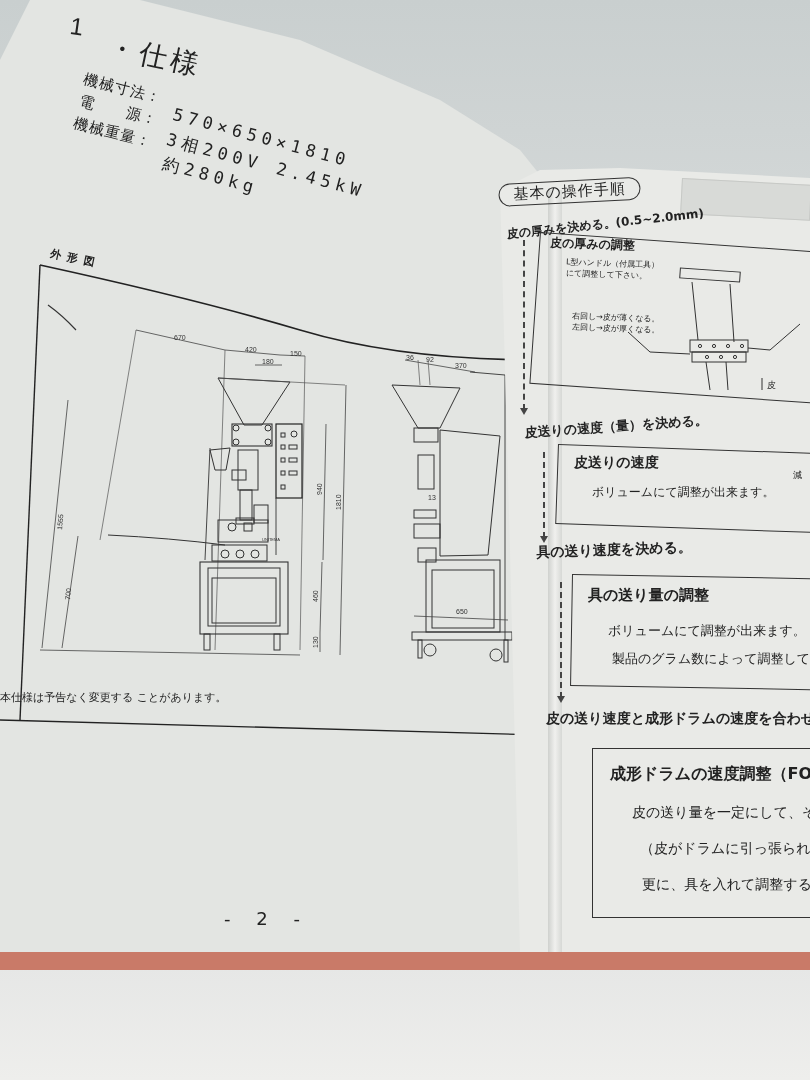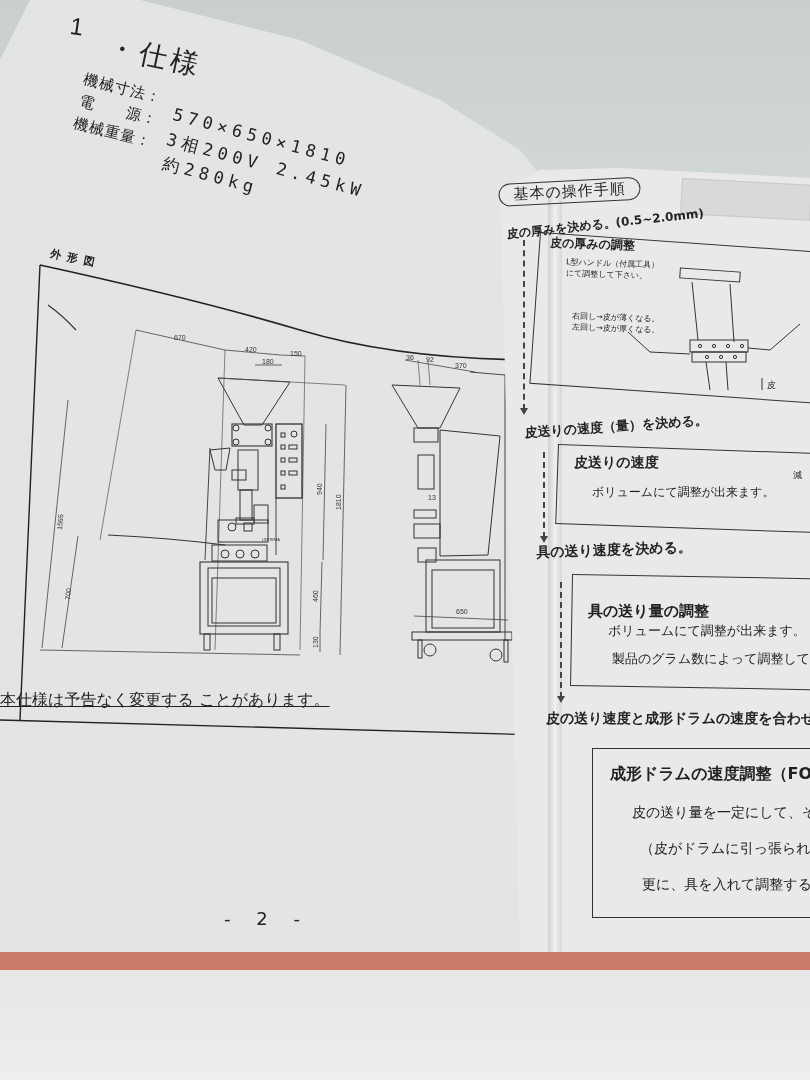--- a/index.html
+++ b/index.html
@@ -35,21 +35,21 @@
     background:linear-gradient(90deg,#cfd1ce,#f0f0ee,#d6d8d5);
   }
   .rot { position:absolute; transform-origin:0 0; white-space:nowrap; }
 
   
   .sec-num { font-size:24px; font-family:"Liberation Sans", sans-serif; }
   .sec-title { font-size:28px; letter-spacing:4px; }
   .spec-label { font-size:15px; letter-spacing:1px; }
   .spec-value { font-size:17px; letter-spacing:5px; font-family:"DejaVu Sans Mono", monospace; }
   .small-label { font-size:11px; font-weight:bold; letter-spacing:6px; }
-  .note { font-size:16px;text-decoration:underline; }
+  .note { font-size:11px; }
   .page-num { font-size:18px; letter-spacing:10px; }
 
   
   .proc-title {
     font-size:15px; border:1.5px solid #333; border-radius:16px; padding:1px 14px;
     letter-spacing:1px;
   }
   .step { font-size:13px; font-weight:bold; }
   .box { position:absolute; border:1.5px solid #333; background:transparent; transform-origin:0 0; }
   .box-title { font-size:14px; font-weight:bold; position:absolute; white-space:nowrap; }
@@ -237,21 +237,21 @@
 <div class="box" style="left:558px;top:444px;width:270px;height:78px;transform:rotate(2deg);"></div>
 <div class="box-title" style="left:574px;top:454px;">皮送りの速度</div>
 <div class="box-text" style="left:592px;top:484px;">ボリュームにて調整が出来ます。</div>
 <div class="tiny" style="left:793px;top:470px;font-size:9px;">減</div>
 
 <div class="dash" style="left:543px;top:452px;height:86px;"></div>
 <div class="arrow-tip" style="left:540px;top:536px;"></div>
 
 <div class="rot step" style="left:536px;top:544px;font-size:14px;transform:rotate(-2deg);">具の送り速度を決める。</div>
 <div class="box" style="left:572px;top:574px;width:250px;height:110px;transform:rotate(1deg);"></div>
-<div class="box-title" style="left:588px;top:586px;font-size:15px;margin-top:16px;">具の送り量の調整</div>
+<div class="box-title" style="left:588px;top:586px;font-size:15px;">具の送り量の調整</div>
 <div class="box-text" style="left:608px;top:622px;font-size:13px;">ボリュームにて調整が出来ます。</div>
 <div class="box-text" style="left:612px;top:650px;font-size:13px;">製品のグラム数によって調整して下</div>
 
 <div class="dash" style="left:560px;top:582px;height:116px;"></div>
 <div class="arrow-tip" style="left:557px;top:696px;"></div>
 
 <div class="rot step" style="left:546px;top:710px;font-size:14px;">皮の送り速度と成形ドラムの速度を合わせ、様子を見なが</div>
 <div class="box" style="left:592px;top:748px;width:240px;height:168px;"></div>
 <div class="box-title" style="left:610px;top:764px;font-size:16px;">成形ドラムの速度調整（FOR</div>
 <div class="box-text" style="left:632px;top:804px;font-size:14px;">皮の送り量を一定にして、それ</div>

